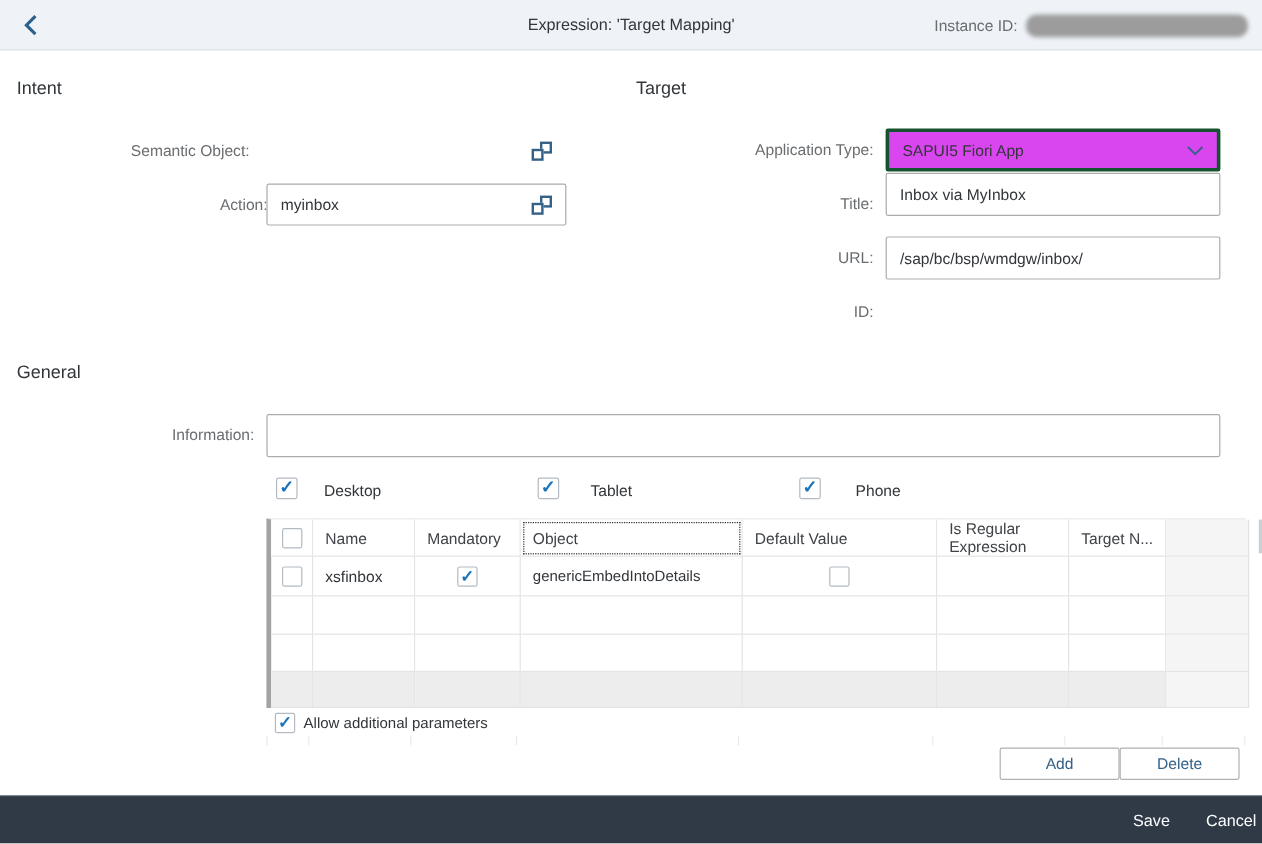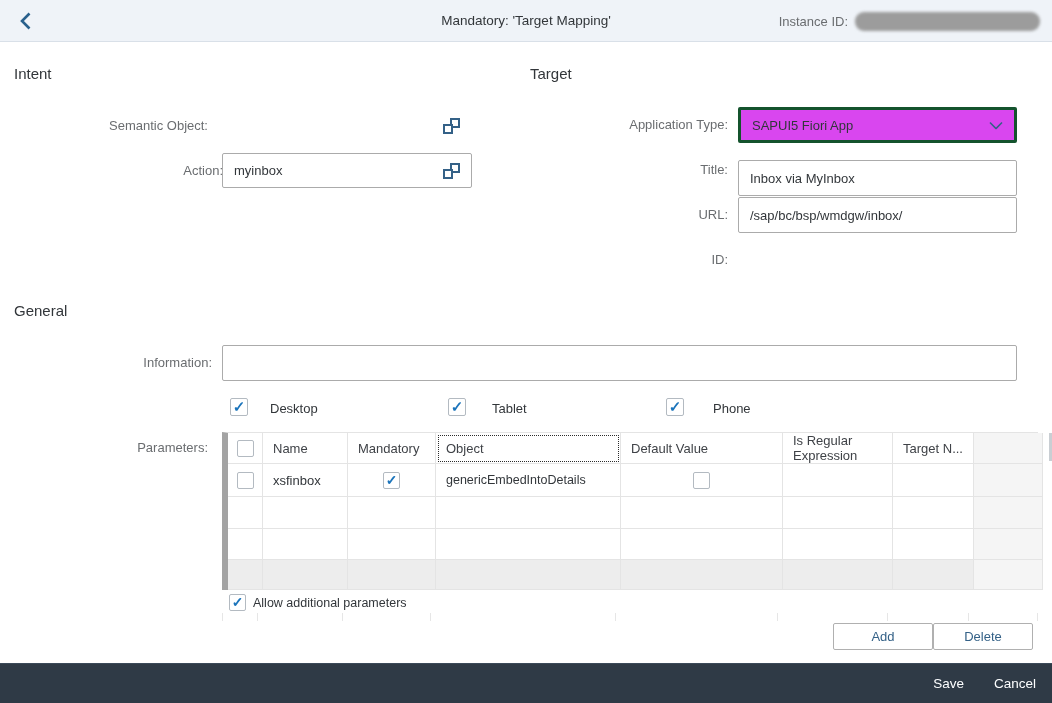--- a/index.html
+++ b/index.html
@@ -35,21 +35,21 @@
   .select .chev { position:absolute; right:11px; top:50%; transform:translateY(-50%); }
 
   
   .cb { position:absolute; width:18px; height:18px; background:#fff; border:1px solid #b3bac1;
         border-radius:2px; display:flex; align-items:center; justify-content:center; cursor:pointer; }
   .cb .tick { font-size:15px; font-weight:bold; color:#1b74bb; line-height:1; margin-top:-1px; }
   .cb-lbl { position:absolute; font-size:13px; color:#32363a; }
 
   
   .ptable { position:absolute; left:222px; top:432px; width:816px;
-            border-left:6px solid #a3a3a3; border-top:1px solid #e4e4e4; font-size:13px; }
+            border-left:4px solid #a3a3a3; border-top:1px solid #e4e4e4; font-size:13px; }
   .prow { display:grid; grid-template-columns:35px 85px 88px 185px 162px 110px 81px 69px; }
   .pcell { border-right:1px solid #e4e4e4; border-bottom:1px solid #e4e4e4;
            display:flex; align-items:center; padding-left:10px; color:#32363a;
            position:relative; overflow:hidden; }
   .pcell.center { justify-content:center; padding-left:0; }
   .phead .pcell { color:#3f4247; background:#fff; }
   .pcell.graycol { background:#f5f5f5; }
   .grayrow .pcell { background:#ededed; }
   .focus-dotted { outline:1px dotted #2b2b2b; outline-offset:-3px; }
   .cb.small { position:static; width:17px; height:17px; }
@@ -65,36 +65,36 @@
   .sliver .prow .pcell { height:12px; background:#fff; border-right:1px solid #e6e6e6; border-bottom:1px solid #e6e6e6; }
 
   
   .btn { position:absolute; height:27px; width:100px; background:#fff; border:1px solid #b0b0b0;
          border-radius:2px; font-size:13px; color:#346187; text-align:center; line-height:25px;
          cursor:pointer; font-family:"Liberation Sans", sans-serif; }
 
   
   .ftr { position:absolute; left:0; top:663px; width:1052px; height:40px; background:#2f3a46;
          border-top:1px solid #3c4a59; display:flex; align-items:center; justify-content:flex-end;
-         gap:30px; padding-right:16px; }
+         gap:30px; padding-right:5px; }
   .ftr-btn { font-size:13.5px; color:#fdfeff; cursor:pointer; background:none; border:none;
              font-family:"Liberation Sans", sans-serif; }
 </style>
 </head>
 <body>
 
 <div class="screen">
 
   <div class="hdr">
     <div class="back-btn">
       <svg width="11" height="18" viewBox="0 0 11 18">
         <polyline points="9.5,1.5 2,9 9.5,16.5" fill="none" stroke="#29608c" stroke-width="2.6"></polyline>
       </svg>
     </div>
-    <div class="hdr-title">Mandatory: 'Target Mapping'</div>
+    <div class="hdr-title">Expression: 'Target Mapping'</div>
     <div class="instance-wrap">
       <span class="instance-lbl">Instance ID:</span>
       <span class="redacted"></span>
     </div>
   </div>
 
   <div class="sec-h" style="left:14px; top:65px;">Intent</div>
 
   <div class="lbl" style="left:0; top:108px; width:208px; line-height:35px;">Semantic Object:</div>
   <span class="vh-icon" style="left:443px; top:118px;">
@@ -115,21 +115,21 @@
   <div class="select" style="left:738px; top:107px; width:279px; height:36px;">
     <span>SAPUI5 Fiori App</span>
     <span class="chev">
       <svg width="14" height="8" viewBox="0 0 14 8">
           <polyline points="1,1 7,7 13,1" fill="none" stroke="#346187" stroke-width="1.6"></polyline>
         </svg>
     </span>
   </div>
 
   <div class="lbl" style="left:520px; top:152px; width:208px; line-height:36px;">Title:</div>
-  <input class="inp plain" style="left: 738px; top: 160px; width: 279px; height: 36px;" value="Inbox via MyInbox">
+  <input class="inp plain" style="left: 738px; top: 144px; width: 279px; height: 36px;" value="Inbox via MyInbox">
 
   <div class="lbl" style="left:520px; top:197px; width:208px; line-height:36px;">URL:</div>
   <input class="inp plain" style="left: 738px; top: 197px; width: 279px; height: 36px;" value="/sap/bc/bsp/wmdgw/inbox/">
 
   <div class="lbl" style="left:520px; top:242px; width:208px; line-height:36px;">ID:</div>
 
   <div class="sec-h" style="left:14px; top:302px;">General</div>
 
   <div class="lbl" style="left:4px; top:345px; width:208px; line-height:36px;">Information:</div>
   <input class="inp plain" style="left: 222px; top: 345px; width: 795px; height: 36px;" value="">
@@ -140,21 +140,20 @@
   <div class="cb-lbl" style="left:270px; top:401px;">Desktop</div>
   <div class="cb" style="left:448px; top:398px;">
       <span class="tick">✓</span>
     </div>
   <div class="cb-lbl" style="left:492px; top:401px;">Tablet</div>
   <div class="cb" style="left:666px; top:398px;">
       <span class="tick">✓</span>
     </div>
   <div class="cb-lbl" style="left:713px; top:401px;">Phone</div>
 
-  <div class="lbl" style="left:0; top:432px; width:208px; line-height:31px;">Parameters:</div>
 
   <div class="ptable">
 
     <div class="prow phead">
       <div class="pcell center" style="height:31px;">
         <div class="cb small"></div>
       </div>
       <div class="pcell" style="height:31px;">Name</div>
       <div class="pcell" style="height:31px;">Mandatory</div>
       <div class="pcell focus-dotted" style="height:31px;">Object</div>

